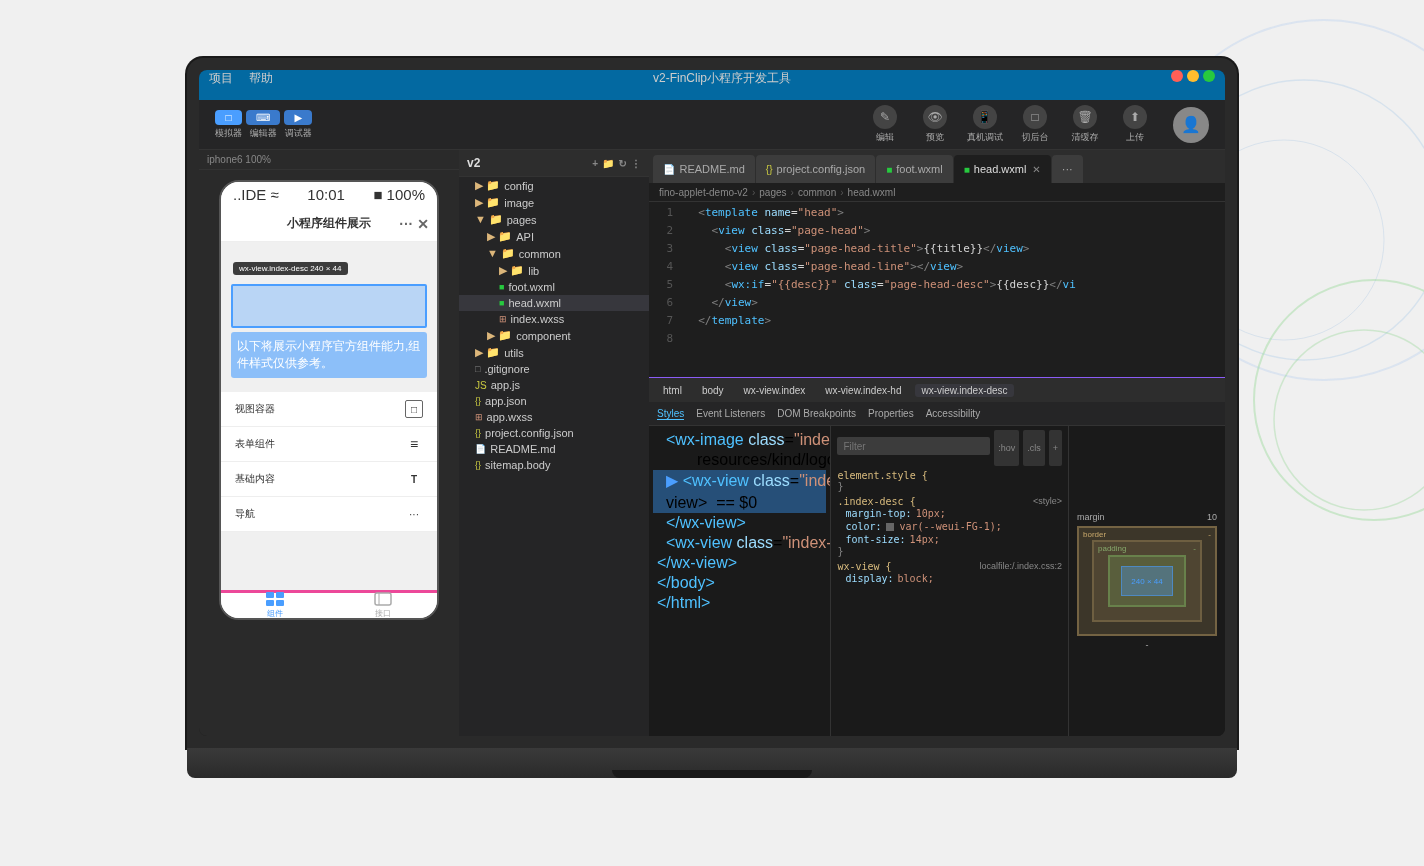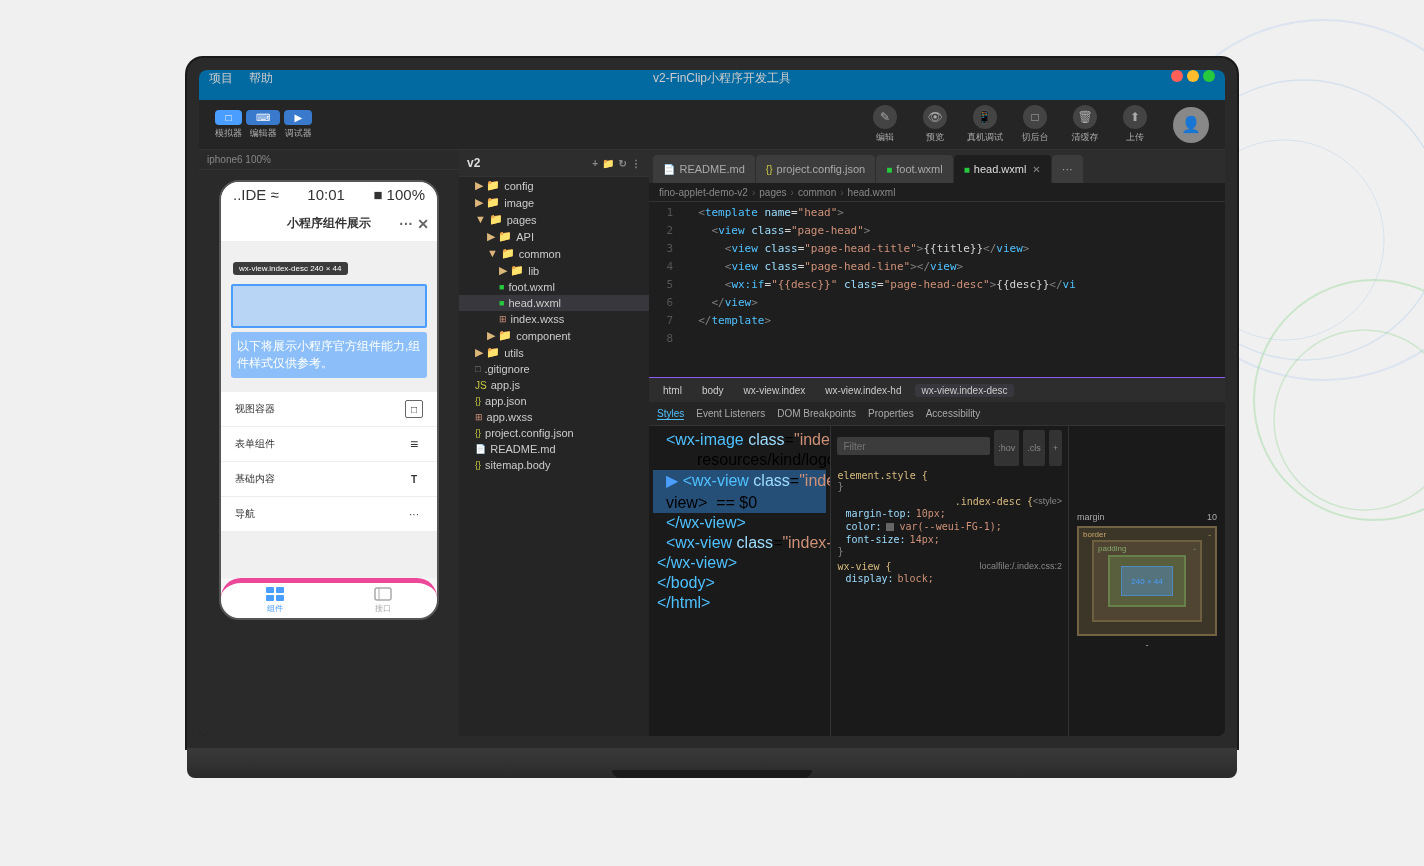--- a/index.html
+++ b/index.html
@@ -216,24 +216,23 @@
       border: 1.5px solid #666;
       border-radius: 2px;
       display: flex;
       align-items: center;
       justify-content: center;
       font-size: 10px;
     }
 
     .phone-bottom-tabs {
       background: #fff;
-      height: 40px;
-      display: flex;
-      border-top: 5px solid #ec4899;
-      border-radius: 20px;
+      height: 28px;
+      display: flex;
+      border-top: 3px solid #ec4899;
     }
     .phone-bottom-tab {
       flex: 1;
       display: flex;
       flex-direction: column;
       align-items: center;
       justify-content: center;
       font-size: 8px;
       color: #aaa;
       gap: 2px;
@@ -915,21 +914,21 @@
                     <span class="styles-toggle">.cls</span>
                     <span class="styles-toggle">+</span>
                   </div>
 
                   <div class="styles-rule">
                     <div class="styles-selector">element.style {</div>
                     <div class="styles-selector" style="color:#808080;">}</div>
                   </div>
 
                   <div class="styles-rule">
-                    <div style="display:flex;justify-content:flex-end;margin-left:10px;">
+                    <div style="display:flex;justify-content:space-between;">
                       <span class="styles-selector">.index-desc {</span>
                       <span class="styles-source">&lt;style&gt;</span>
                     </div>
                     <div class="styles-prop-line">
                       <span class="styles-prop">margin-top:</span>
                       <span class="styles-prop-val">10px;</span>
                     </div>
                     <div class="styles-prop-line">
                       <span class="styles-prop">color:</span>
                       <span style="display:inline-block;width:8px;height:8px;background:#666;margin-right:2px;"></span>

